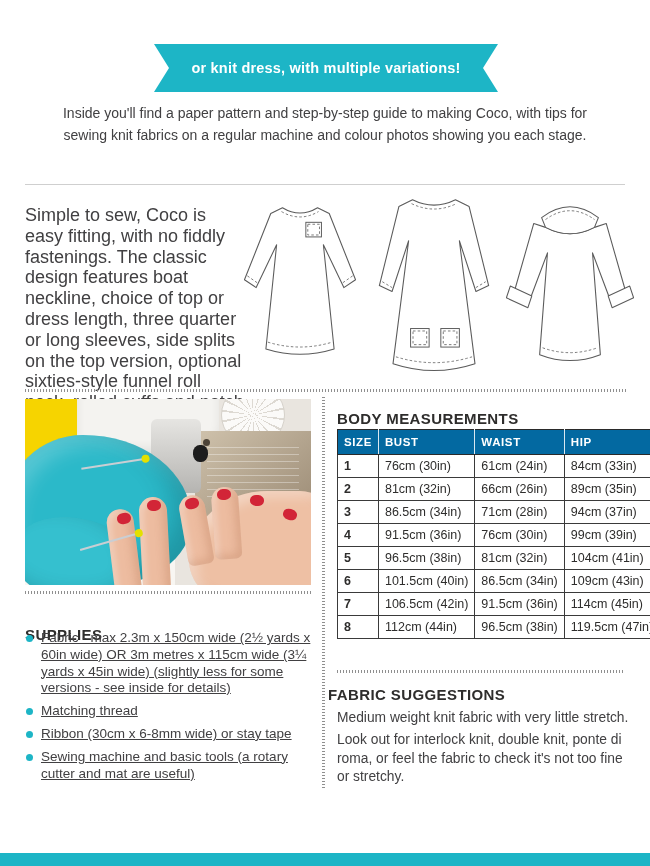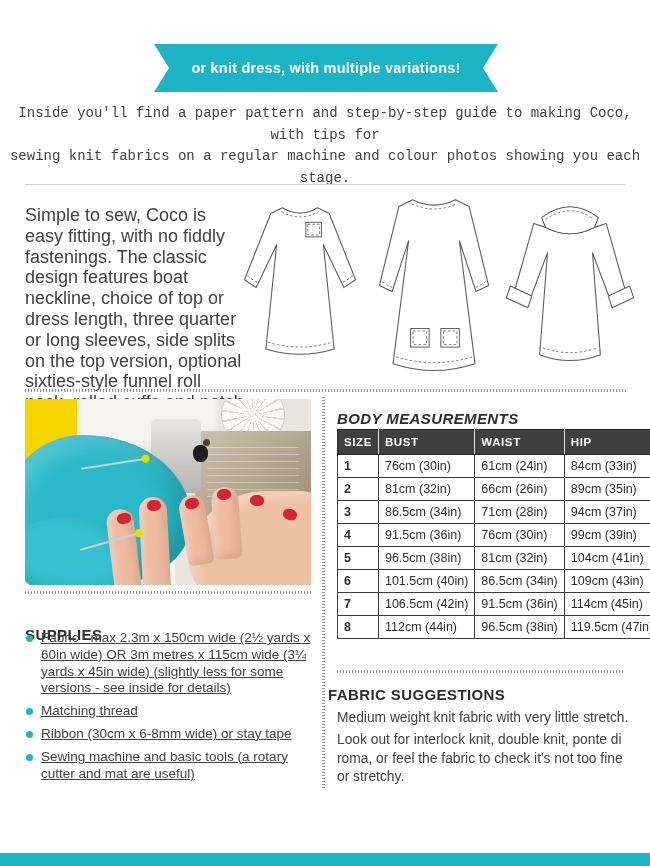--- a/index.html
+++ b/index.html
@@ -7,21 +7,21 @@
         font-family:"Liberation Sans","DejaVu Sans",sans-serif;color:#414042;}
 
   
   .banner{position:absolute;left:154px;top:44px;width:344px;height:48px;background:#1db5c6;
           clip-path:polygon(0 0,100% 0,calc(100% - 15px) 50%,100% 100%,0 100%,15px 50%);
           display:flex;flex-direction:column;justify-content:center;align-items:center;}
   .banner div{color:#fff;font-weight:bold;font-size:14.5px;line-height:19px;letter-spacing:.2px;text-align:center;}
 
   
   .intro{position:absolute;left:0;top:103px;width:650px;text-align:center;
-         font-size:14px;line-height:21.5px;color:#414042;font-family:Liberation Mono, monospace;}
+         font-size:14px;line-height:21.5px;color:#414042;}
 
   .rule{position:absolute;left:25px;top:184px;width:600px;height:1px;background:#cfcfcf;}
 
   
   .desc{position:absolute;left:25px;top:205px;width:220px;font-size:18px;line-height:20.8px;color:#414042;}
 
   
   .illos{position:absolute;left:238px;top:190px;width:400px;height:200px;}
   .illos svg{position:absolute;}
   .g1{left:2px;top:6px;}
@@ -78,35 +78,35 @@
   .n1{left:92px;top:114px;width:14px;height:11px;transform:rotate(-12deg);}
   .n2{left:122px;top:101px;width:14px;height:11px;transform:rotate(-6deg);}
   .n3{left:160px;top:99px;width:14px;height:11px;transform:rotate(-14deg);}
   .n4{left:192px;top:90px;width:14px;height:11px;transform:rotate(-5deg);}
   .n5{left:225px;top:96px;width:14px;height:11px;transform:rotate(6deg);}
   .n6{left:258px;top:110px;width:14px;height:11px;transform:rotate(18deg);}
 
   
   .h{position:absolute;font-weight:bold;font-size:15px;letter-spacing:.4px;color:#2e2d2c;}
   .h-supplies{left:25px;top:606px;margin-top:20px;}
-  .h-body{left:337px;top:410px;font-style:italic;}
+  .h-body{left:337px;top:410px;}
   .h-fabric{left:328px;top:686px;}
 
   
   .supplies{position:absolute;left:25px;top:630px;width:296px;text-decoration:underline;}
   .supplies ul{list-style:none;margin:0;padding:0;}
   .supplies li{position:relative;padding-left:16px;margin-bottom:6px;
                font-size:13.5px;line-height:16.8px;color:#414042;}
   .supplies li::before{content:"";position:absolute;left:1px;top:5px;width:7px;height:7px;
                border-radius:50%;background:#1db5c6;}
 
   
   .mtable{position:absolute;left:337px;top:429px;}
   table{border-collapse:collapse;width:282px;border:1.5px solid #2a2a2a;}
-  th{background:#404040;color:#fff;text-align:left;font-size:11.5px;letter-spacing:.6px;
+  th{background:#0369a1;color:#fff;text-align:left;font-size:11.5px;letter-spacing:.6px;
      padding:6px 6px;border-bottom:1px solid #2a2a2a;}
   th + th{border-left:1.5px solid rgba(255,255,255,.85);}
   td{border:1px solid #3a3a3a;padding:4px 6px;font-size:12.5px;color:#2e2d2c;white-space:nowrap;}
   td.size{font-weight:bold;width:26px;}
 
   
   .fs-p{position:absolute;left:337px;width:292px;font-size:13.8px;line-height:18.5px;color:#414042;}
   .fs1{top:709px;}
   .fs2{top:731px;}
 

